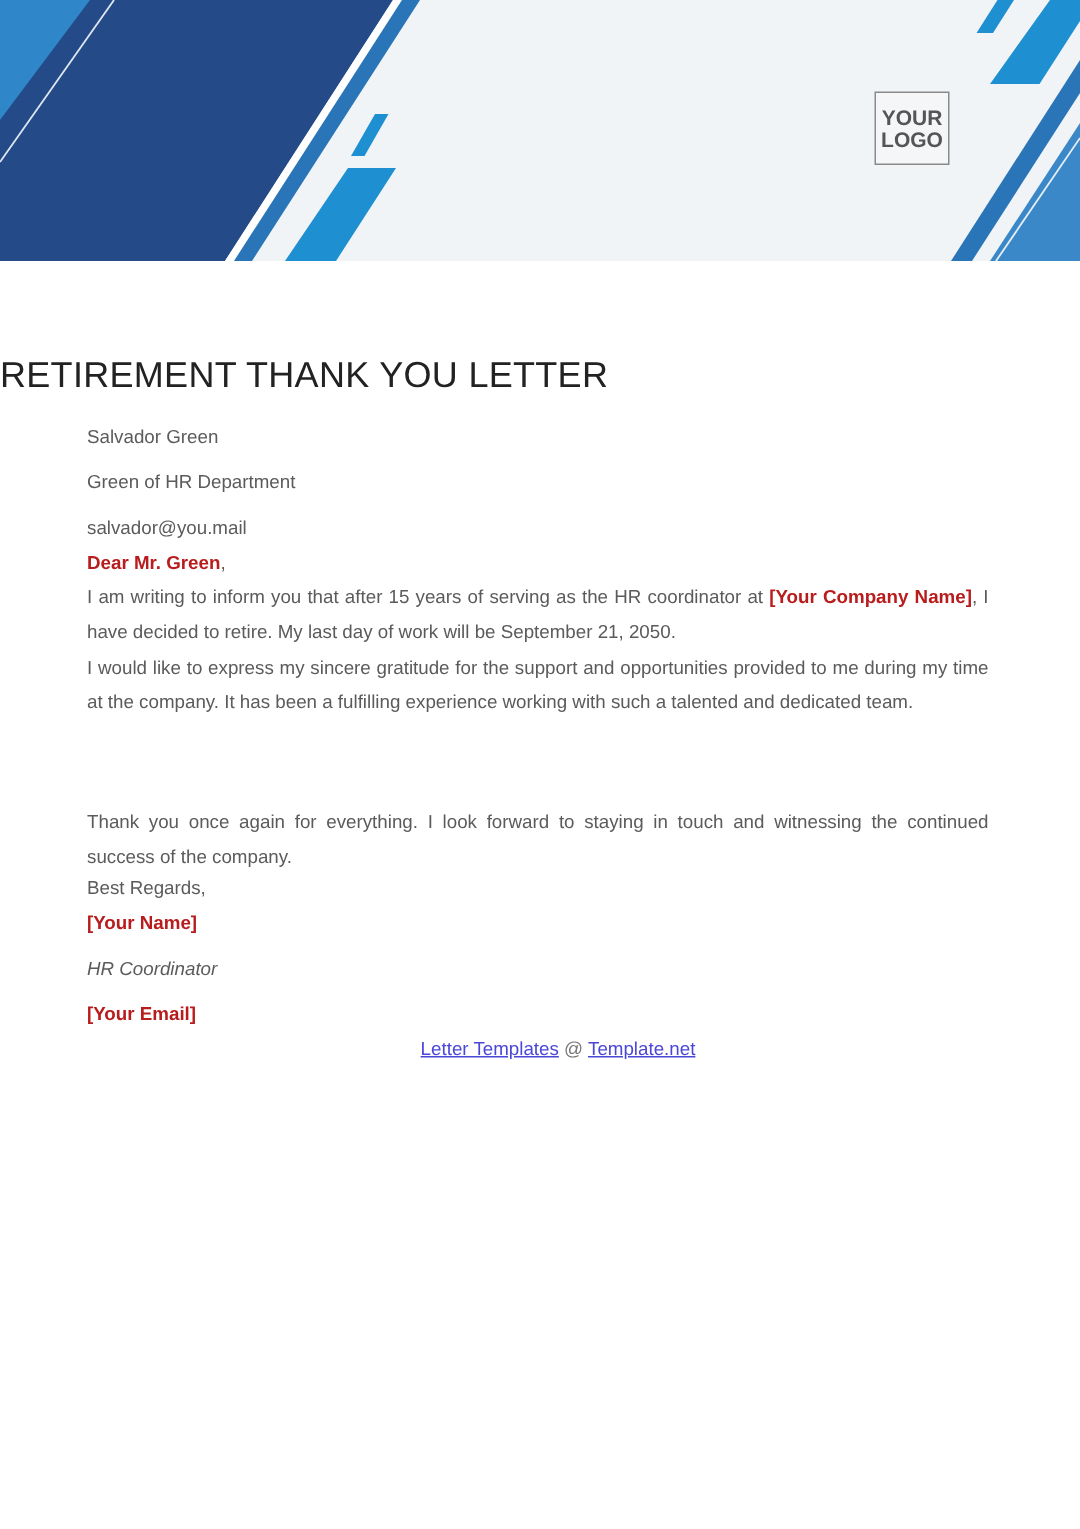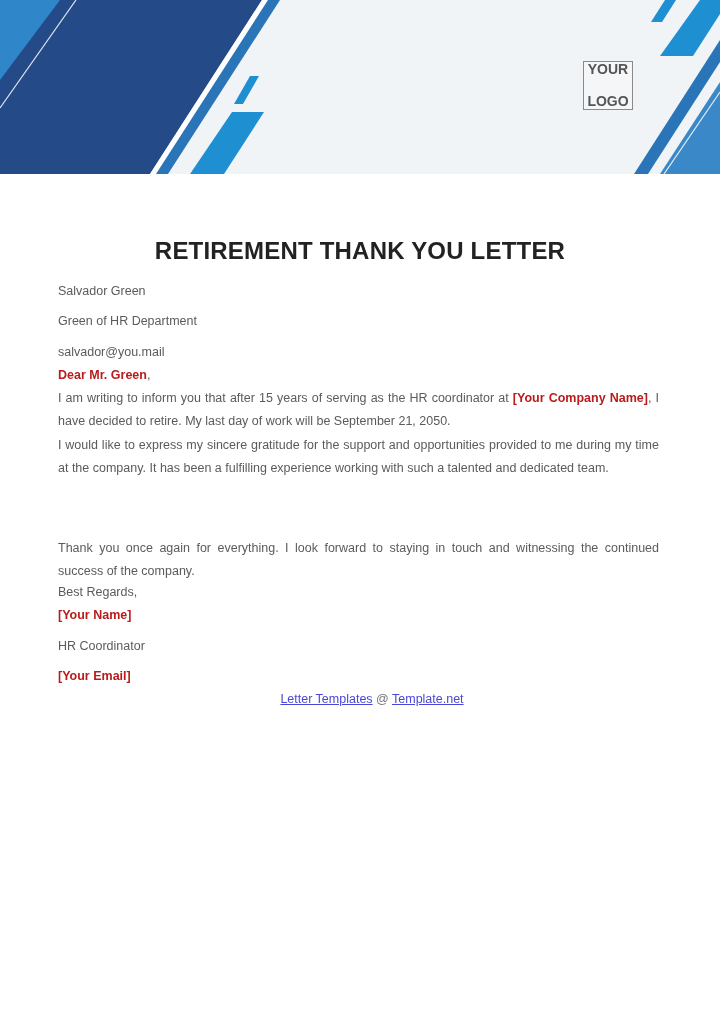--- a/index.html
+++ b/index.html
@@ -41,35 +41,34 @@
       position: absolute;
       left: 583px;
       top: 61px;
       width: 50px;
       height: 49px;
       border: 1.5px solid #8a8a8a;
       box-sizing: border-box;
       display: flex;
       flex-direction: column;
       align-items: center;
-      justify-content: space-between;
+      justify-content: center;
       font-weight: bold;
       font-size: 14px;
       line-height: 15px;
       color: #555555;
       background: #f4f6f8;
     }
     .title {
       position: absolute;
       left: 0;
       width: 720px;
       top: 237px;
-      text-align: center;
       font-size: 24px;
-      font-weight: bold;
+      font-weight: normal;
       color: #222222;
       letter-spacing: 0.2px;
     }
     .line {
       position: absolute;
       left: 58px;
       font-size: 12.5px;
       color: #5b5b5b;
       white-space: nowrap;
     }
@@ -150,18 +149,18 @@
 <div class="para" style="top:387px;">
   <span>I am writing to inform you that after 15 years of serving as the HR coordinator at </span><span class="bold">[Your Company Name]</span><span>, I have decided to retire. My last day of work will be September 21, 2050.</span>
 </div>
 
 <div class="para" style="top:434px;">I would like to express my sincere gratitude for the support and opportunities provided to me during my time at the company. It has been a fulfilling experience working with such a talented and dedicated team.</div>
 
 <div class="para" style="top:504px;margin-top:33px;">Thank you once again for everything. I look forward to staying in touch and witnessing the continued success of the company.</div>
 
 <div class="line" style="top:585px;">Best Regards,</div>
 <div class="line bold" style="top:608px;">[Your Name]</div>
-<div class="line" style="top:639px;">HR Coordinator</div>
+<div class="line" style="top:639px;font-style:italic;">HR Coordinator</div>
 <div class="line bold" style="top:669px;">[Your Email]</div>
 
 <div class="footer">
   <a>Letter Templates</a><span> @ </span><a>Template.net</a>
 </div>
 
 </body></html>

